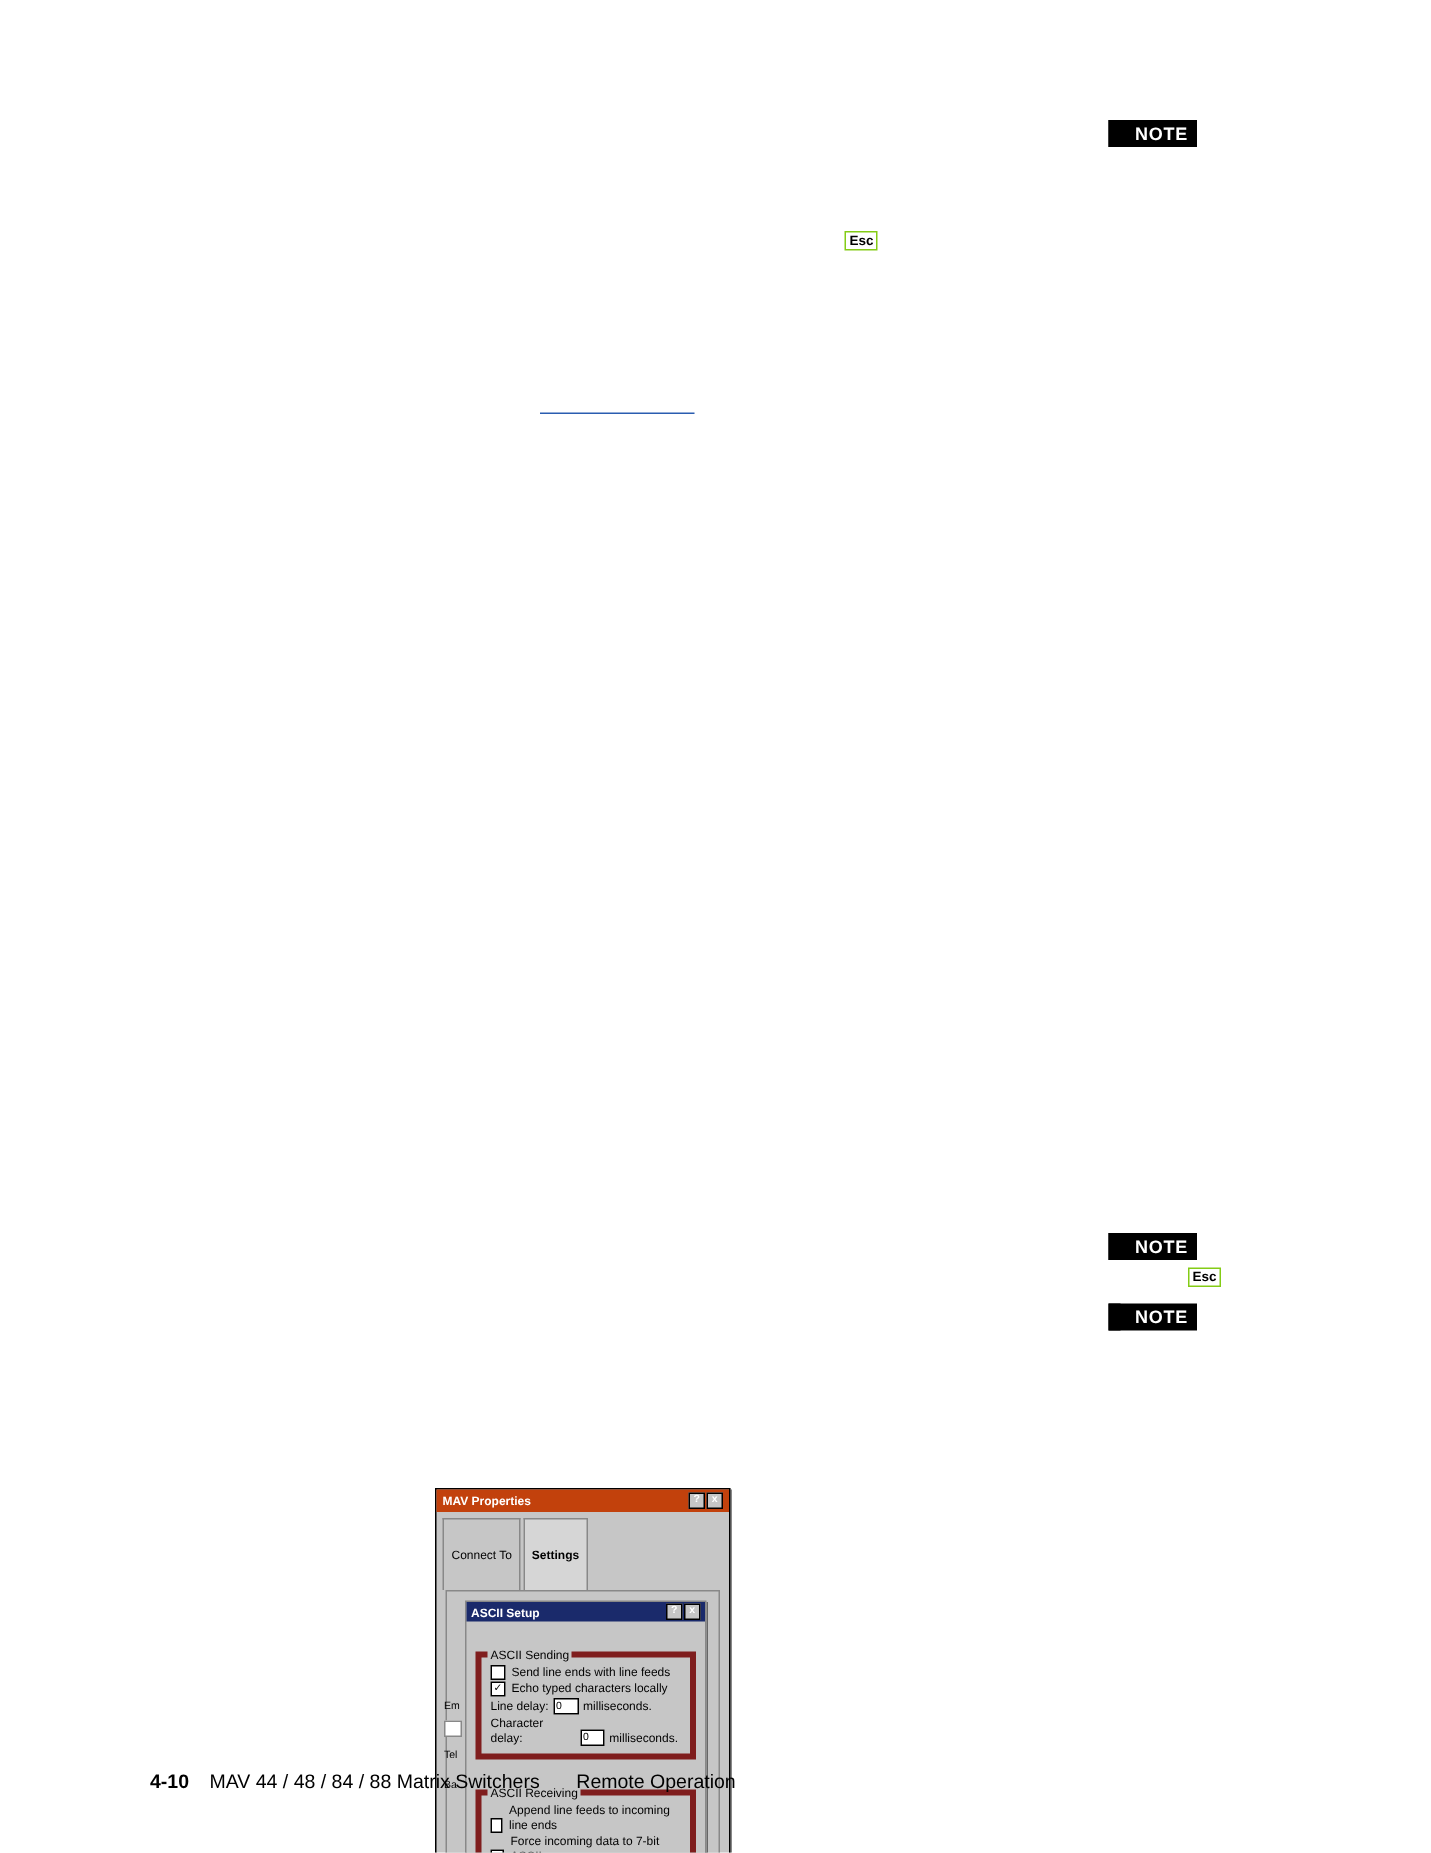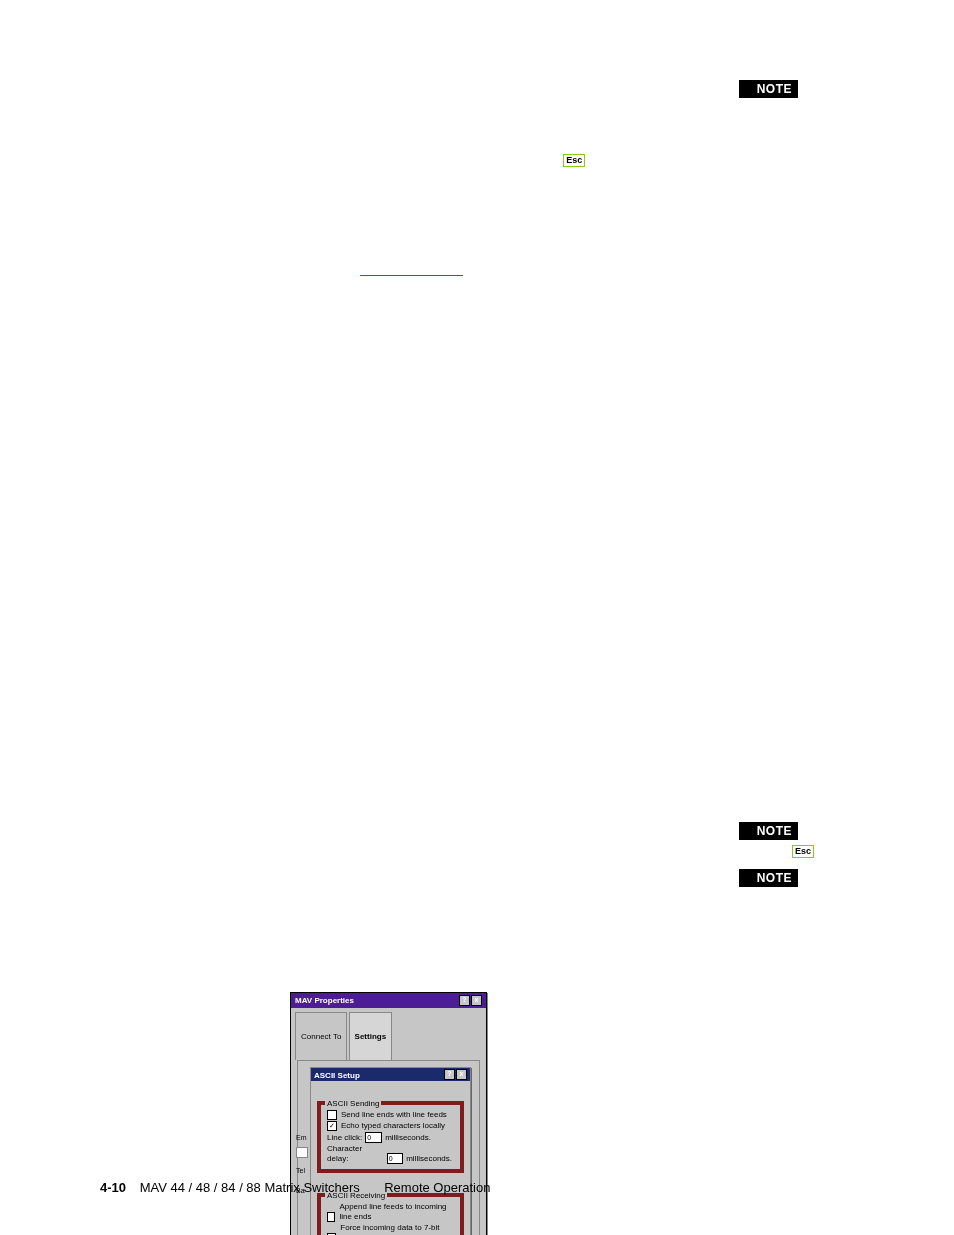--- a/index.html
+++ b/index.html
@@ -98,21 +98,21 @@
   .dlg {
     width: 195px;
     font-family: Tahoma, Arial, sans-serif;
     font-size: 8px;
     color: #000;
     background: #c6c6c6;
     border: 1px solid #000;
     box-shadow: 1px 1px 0 #888;
   }
   .dlg-title {
-    background: #4c1d95;
+    background: #c2410c;
     color: #fff;
     font-weight: bold;
     padding: 2px 4px;
     display: flex;
     justify-content: space-between;
     align-items: center;
     font-size:8px;
   }
   .dlg-tabs {
     padding: 4px 4px 0 4px;
@@ -323,21 +323,21 @@
               <span class="group-title">ASCII Sending</span>
               <div class="chk-row">
                 <span class="chk"></span>
                 <span>Send line ends with line feeds</span>
               </div>
               <div class="chk-row">
                 <span class="chk">✓</span>
                 <span>Echo typed characters locally</span>
               </div>
               <div class="chk-row">
-                <span>Line click:</span>
+                <span>Line delay:</span>
                 <span class="inpt">0</span>
                 <span>milliseconds.</span>
               </div>
               <div class="chk-row">
                 <span>Character delay:</span>
                 <span class="inpt">0</span>
                 <span>milliseconds.</span>
               </div>
             </div>
 

